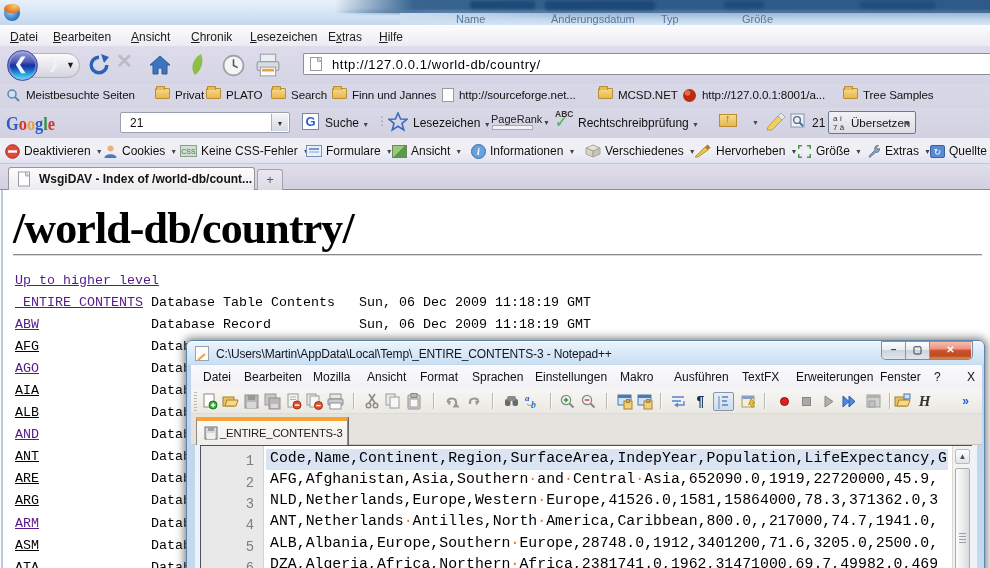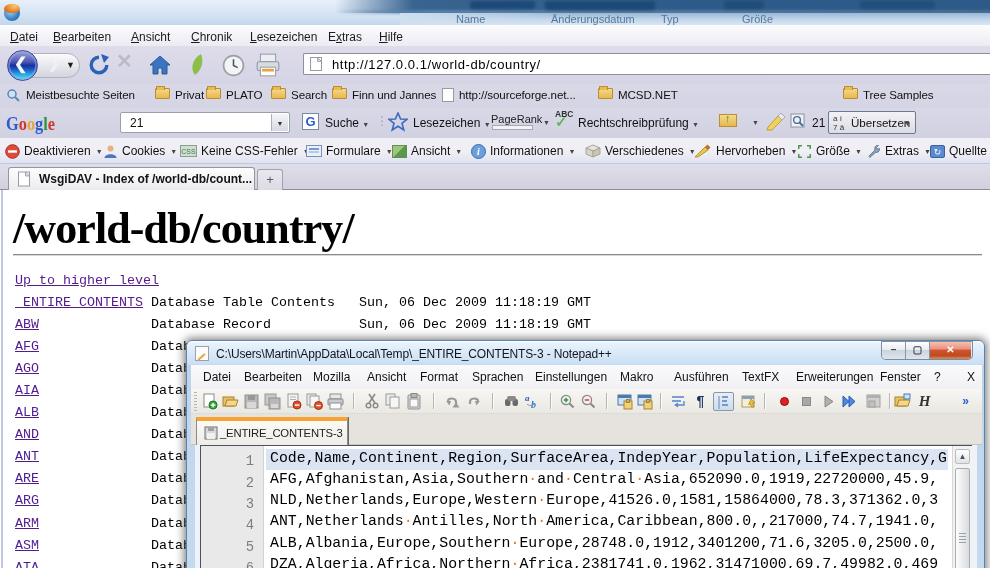--- a/index.html
+++ b/index.html
@@ -93,21 +93,21 @@
   #content { left:0; top:190px; width:990px; height:378px; background:#fff; }
   #leftedge { position:absolute; left:1px; top:0; width:2px; height:378px; background:#bfc6df; }
   #h1 { position:absolute; left:13px; top:13px; letter-spacing:-0.9px; font-family:"Liberation Serif", serif;
     font-weight:bold; font-size:44px; color:#000; }
   #hr { position:absolute; left:13px; top:64px; width:969px; height:2px;
     border-top:1px solid #8a8a8a; border-bottom:1px solid #d9d9d9; }
   #listing { position:absolute; left:15px; top:80px; font-family:"Liberation Mono", monospace;
     font-size:13.33px; line-height:22.04px; white-space:pre; color:#000; }
   #listing a { text-decoration:underline; }
   #listing a.v { color:#551a8b; }
-  #listing a.u { color:#4c1d95; }
+  #listing a.u { color:#000000; }
 
   
   #npp { left:186px; top:340px; width:799px; height:240px;
     border-radius:6px 6px 0 0; border:1px solid #5e83a8;
     background:linear-gradient(to bottom,#edf4fc 0%,#dcebf9 10px,#cadff3 23px,#bdd5ec 24px,#c4daee 100%);
     box-shadow:0 0 9px 2px rgba(60,60,60,.66); }
   #npp-hl { position:absolute; left:1px; top:0px; right:1px; height:23px; border-radius:6px 6px 0 0;
     border-top:1px solid rgba(255,255,255,.85); }
   #nppicon { position:absolute; left:8px; top:5px; width:14px; height:15px; background:#fcfcfc; border:1px solid #98a2ac; }
   #nppicon::after { content:""; position:absolute; left:1px; top:9px; width:9px; height:2px;
@@ -246,20 +246,27 @@
       <div class="folder"></div>
       <span>Finn und Jannes</span>
     </div>
     <div class="bm" style="left:442px;">
       <div class="pageicon"></div>
       <span>http://sourceforge.net...</span>
     </div>
     <div class="bm" style="left:598px;">
       <div class="folder"></div>
       <span>MCSD.NET</span>
+    </div>
+    <div class="bm" style="left:682px;">
+      <svg width="15" height="15" viewBox="0 0 15 15">
+        <circle cx="7.5" cy="7.5" r="6.5" fill="#b92c10"></circle>
+        <circle cx="5.5" cy="5" r="2.8" fill="#e8795a" opacity=".85"></circle>
+      </svg>
+      <span>http://127.0.0.1:8001/a...</span>
     </div>
     <div class="bm" style="left:843px;">
       <div class="folder"></div>
       <span>Tree Samples</span>
     </div>
   </div>
 
   <div class="abs" id="gbar">
     <div id="glogo"><span style="color:#2c5ccd;">G</span><span style="color:#d0392e;">o</span><span style="color:#e8a33d;">o</span><span style="color:#2c5ccd;">g</span><span style="color:#2d9442;">l</span><span style="color:#d0392e;">e</span></div>
     <div id="gsearch">

